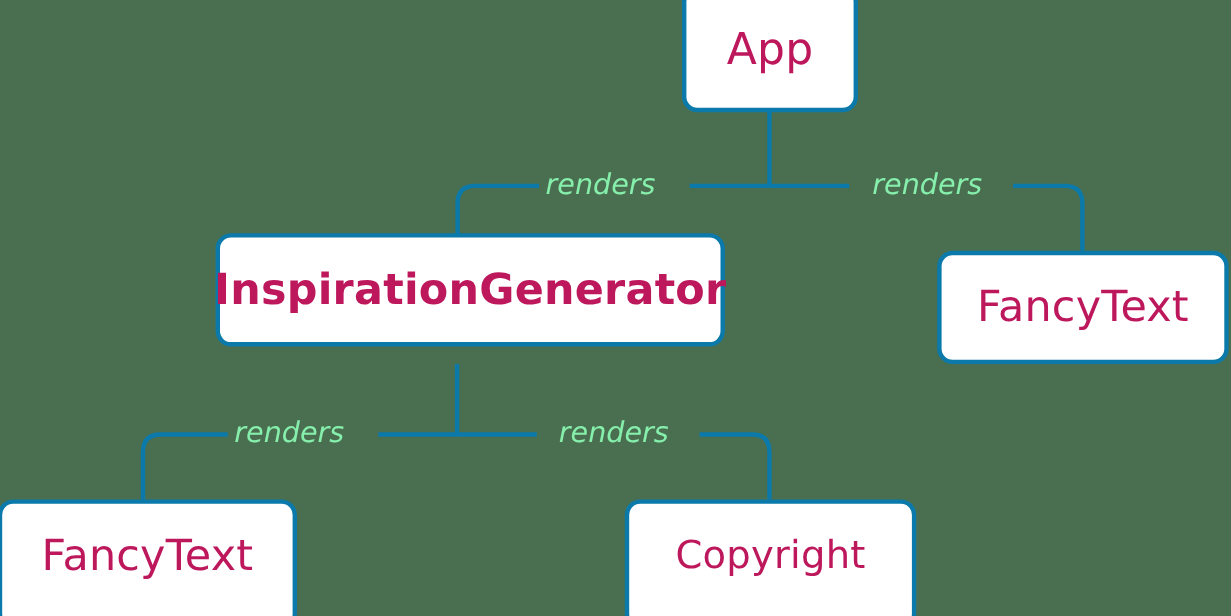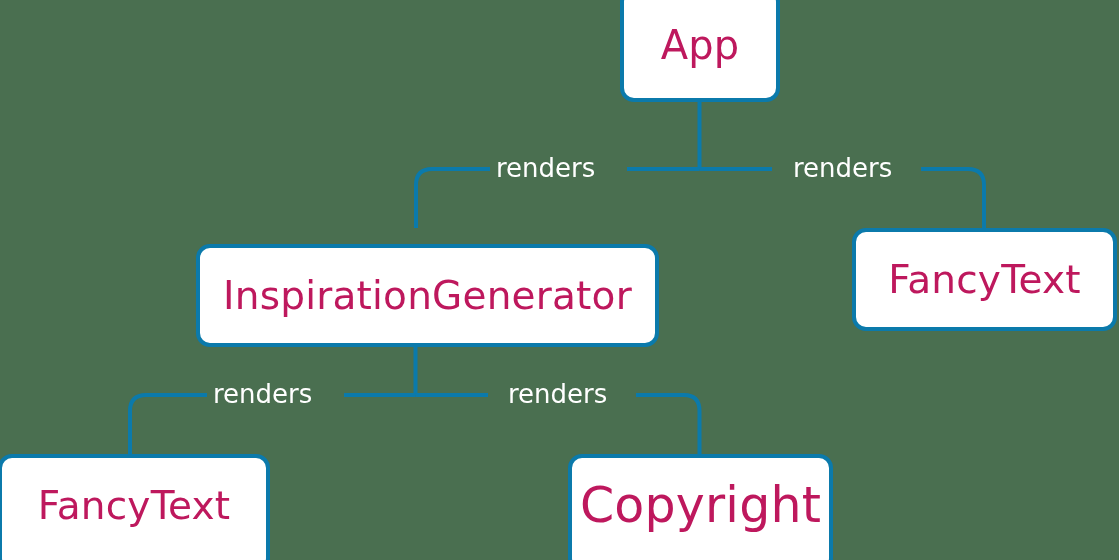--- a/index.html
+++ b/index.html
@@ -48,23 +48,24 @@
   #node-app {
     left: 620px;
     top: -12px;
     width: 160px;
     height: 114px;
   }
   #node-app .node-label { font-size: 40px; }
 
   #node-inspiration-generator {
     left: 196px;
-    top: 244px;
+    top: 212px;
     width: 463px;
     height: 103px;
+    font-weight: bold;
   }
   #node-inspiration-generator .node-label { font-size: 39px; }
 
   #node-fancytext-right {
     left: 852px;
     top: 228px;
     width: 265px;
     height: 103px;
   }
   #node-fancytext-right .node-label { font-size: 39px; }
@@ -76,29 +77,30 @@
     height: 118px;
   }
   #node-fancytext-left .node-label { font-size: 39px; position: relative; top: -8px; }
 
   #node-copyright {
     left: 568px;
     top: 454px;
     width: 265px;
     height: 118px;
   }
-  #node-copyright .node-label { font-size: 49px; position: relative; top: -8px; }
+  #node-copyright .node-label { font-size: 35px; position: relative; top: -8px; }
 
   .edge-label {
     position: absolute;
-    color: #ffffff;
+    color: #86efac;
     font-size: 26px;
     line-height: 1;
     background: transparent;
     white-space: nowrap;
+    font-style: italic;
   }
   #edge-label-app-ig   { left: 496px; top: 155px; }
   #edge-label-app-ft   { left: 793px; top: 155px; }
   #edge-label-ig-ft    { left: 213px; top: 381px; }
   #edge-label-ig-cr    { left: 508px; top: 381px; }
 </style>
 </head>
 <body>
 
 <div id="diagram-root">

